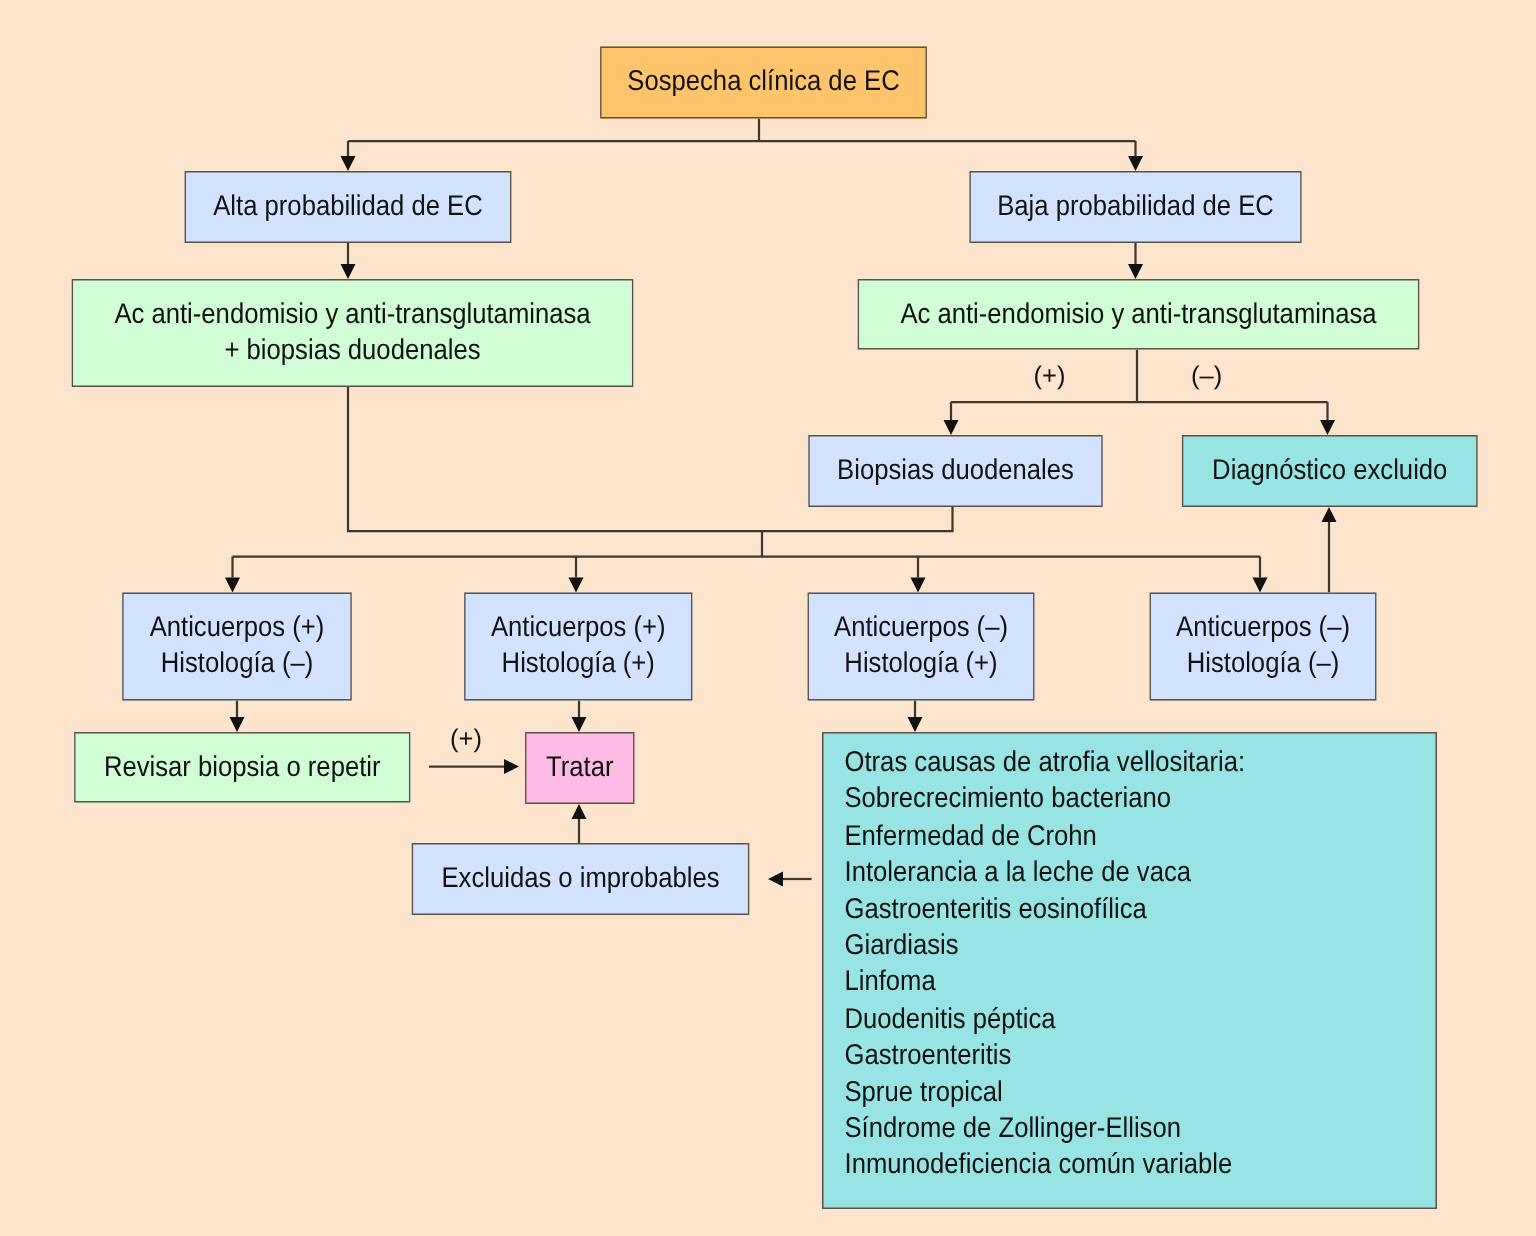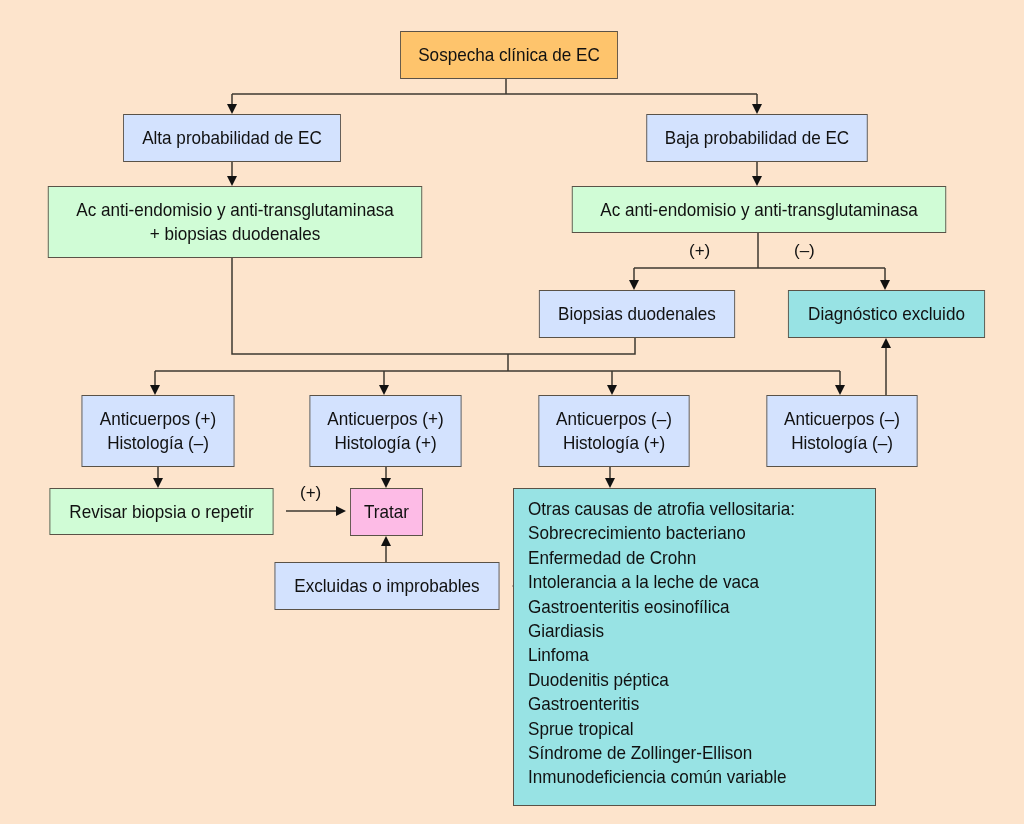--- a/index.html
+++ b/index.html
@@ -140,21 +140,21 @@
 <div class="lbl" style="left:300px;top:483px;">(+)</div>
 
 <div class="box pink" style="left:346px;top:488px;width:81px;height:48px;">
   <span>Tratar</span>
 </div>
 
 <div class="box blue" style="left:262px;top:562px;width:250px;height:48px;">
   <span>Excluidas o improbables</span>
 </div>
 
-<div class="box teal list" style="left:513px;top:488px;width:363px;height:318px;">
+<div class="box teal list" style="left:548px;top:488px;width:410px;height:318px;">
   <span>Otras causas de atrofia vellositaria:</span>
   <span>Sobrecrecimiento bacteriano</span>
   <span>Enfermedad de Crohn</span>
   <span>Intolerancia a la leche de vaca</span>
   <span>Gastroenteritis eosinofílica</span>
   <span>Giardiasis</span>
   <span>Linfoma</span>
   <span>Duodenitis péptica</span>
   <span>Gastroenteritis</span>
   <span>Sprue tropical</span>

